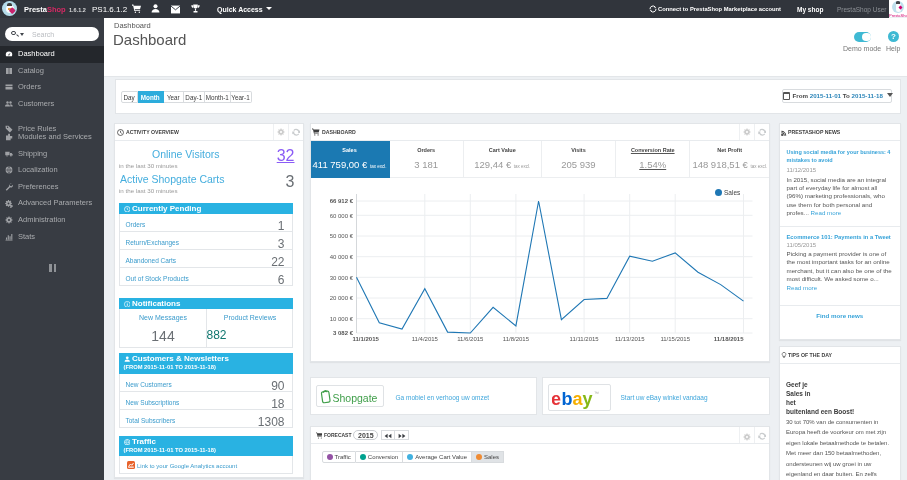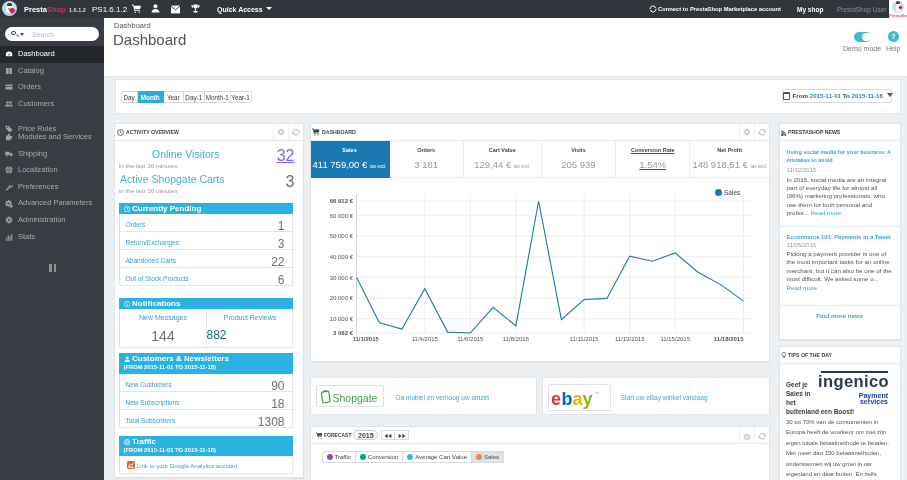--- a/index.html
+++ b/index.html
@@ -456,20 +456,15 @@
   <div class="abs news-p" style="left:6.5px; top:126px;">Picking a payment provider is one of<br>the most important tasks for an online<br>merchant, but it can also be one of the<br>most difficult. We asked some o...<br><span class="rm">Read more</span></div>
   <div class="abs" style="left:0; top:181px; width:119.5px; border-top:1px solid #e8ebee;"></div>
   <div class="abs" style="left:0; top:188px; width:119.5px; text-align:center; font-size:6.2px; font-weight:bold; color:#36a3d9;">Find more news</div>
 </div>
 
 <div class="panel" style="left:779px; top:345.5px; width:121.5px; height:134.5px; border-bottom:none; overflow:hidden;">
   <div class="phead" style="padding-left:1px;"><svg class="hic" style="margin-right:1px" width="6" height="6" viewBox="0 0 16 16" fill="none" stroke="#3d3d3d" stroke-width="1.6">
         <path d="M8 1a5 5 0 00-3 9v2h6v-2a5 5 0 00-3-9z"></path>
         <path d="M6 14.5h4" stroke-width="1.8"></path>
       </svg>TIPS OF THE DAY</div>
-  <div class="abs" style="left:38px; top:24.5px; width:70px;">
-    <div style="height:2px; background:#2b3a4d; margin-left:3px;"></div>
-    <div style="font-size:16.5px; font-weight:bold; color:#2b3a4d; letter-spacing:0.4px; margin-top:-1px;">ingenico</div>
-    <div style="font-size:7px; font-weight:bold; color:#1c3f9e; line-height:6.8px; text-align:right; margin-top:1.5px;">Payment<br>services</div>
-  </div>
   <div class="abs" style="left:6px; top:33px; font-size:6.5px; font-weight:bold; color:#3c3c3c; line-height:9.2px; white-space:nowrap;">Geef je<br>Sales in<br>het<br>buitenland een Boost!</div>
   <div class="abs" style="left:6px; top:70.5px; font-size:6px; color:#555; line-height:10.4px; white-space:nowrap;">30 tot 70% van de consumenten in<br>Europa heeft de voorkeur om met zijn<br>eigen lokale betaalmethode te betalen.<br>Met meer dan 150 betaalmethoden,<br>ondersteunen wij uw groei in uw<br>eigenland en daar buiten. En zelfs<br>beter: u kun de belangrijke<br>betaalmethoden activeren met een</div>
 </div>
 
 </body></html>

